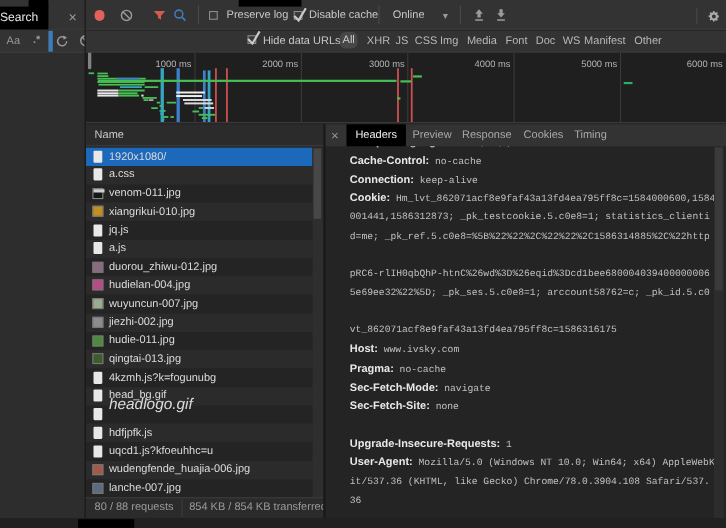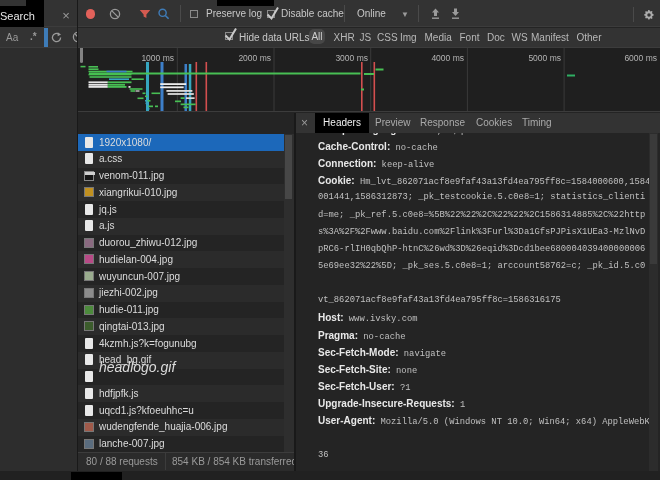--- a/index.html
+++ b/index.html
@@ -181,20 +181,21 @@
         <rect x="70.5" y="57.5" width="4.5" height="1.7" fill="#48bf54"></rect>
         <rect x="77" y="57.5" width="3" height="1.7" fill="#48bf54"></rect>
         <rect x="105.5" y="58.5" width="5" height="1.7" fill="#48bf54"></rect>
         <rect x="69" y="60" width="2.5" height="1.7" fill="#36a6c0"></rect>
       </g>
     </svg>
   </div>
 
   <div class="abs" style="left:80px;top:48px;width:2.5px;height:15px;background:#828282;border-radius:0 0 2px 2px;"></div>
 
+  <div class="abs" style="left:78px;top:113px;width:216px;height:20px;background:#2b2b2b;border-bottom:1px solid #3c3c3c;color:#cccccc;font-size:10px;line-height:19px;padding-left:8px;">Name</div>
   <div id="rows" class="abs" style="left:78px;top:134px;width:216px;height:318px;overflow:hidden;">
       <div style="position:absolute;left:0;top:0.00px;width:206px;height:16.75px;background:#1c68ba;"></div>
       <div style="position:absolute;left:7px;top:2.5px;width:8px;height:11px;background:#e8e8e8;border-radius:1px;"></div>
       <div style="position:absolute;left:21px;top:2.5px;color:#dcdcdc;font-size:10px;white-space:nowrap;">1920x1080/</div>
       <div style="position:absolute;left:0;top:16.75px;width:206px;height:16.75px;background:#2b2b2b;"></div>
       <div style="position:absolute;left:7px;top:19.25px;width:8px;height:11px;background:#e8e8e8;border-radius:1px;"></div>
       <div style="position:absolute;left:21px;top:19.25px;color:#dcdcdc;font-size:10px;white-space:nowrap;">a.css</div>
       <div style="position:absolute;left:0;top:33.50px;width:206px;height:16.75px;background:#242424;"></div>
       <div style="position:absolute;left:6px;top:36.5px;width:10px;height:10px;border:1px solid #888;background:#161616;">
         <div style="position:absolute;left:0;top:0;width:10px;height:3px;background:#cfcfcf;"></div>
@@ -269,31 +270,30 @@
   <div class="abs" style="left:420px;top:117px;color:#aaaaaa;font-size:10px;">Response</div>
   <div class="abs" style="left:476px;top:117px;color:#aaaaaa;font-size:10px;">Cookies</div>
   <div class="abs" style="left:522px;top:117px;color:#aaaaaa;font-size:10px;">Timing</div>
   <div id="hdrclip" class="abs" style="left:296px;top:133px;width:354px;height:338px;overflow:hidden;">
       <div class="mono" style="position:absolute;left:22px;top:-12.20px;height:17px;line-height:17px;font-size:8.8px;color:#c0c0c0;white-space:pre;"><b style="font-family:'Liberation Sans';font-size:10px;color:#e8e8e8;">Accept-Language:</b> zh-CN,zh;q=0.9</div>
       <div class="mono" style="position:absolute;left:22px;top:4.95px;height:17px;line-height:17px;font-size:8.8px;color:#c0c0c0;white-space:pre;"><b style="font-family:'Liberation Sans';font-size:10px;color:#e8e8e8;">Cache-Control:</b> no-cache</div>
       <div class="mono" style="position:absolute;left:22px;top:22.10px;height:17px;line-height:17px;font-size:8.8px;color:#c0c0c0;white-space:pre;"><b style="font-family:'Liberation Sans';font-size:10px;color:#e8e8e8;">Connection:</b> keep-alive</div>
       <div class="mono" style="position:absolute;left:22px;top:39.25px;height:17px;line-height:17px;font-size:8.8px;color:#c0c0c0;white-space:pre;"><b style="font-family:'Liberation Sans';font-size:10px;color:#e8e8e8;">Cookie:</b> Hm_lvt_862071acf8e9faf43a13fd4ea795ff8c=1584000600,1584</div>
       <div class="mono" style="position:absolute;left:22px;top:56.40px;height:17px;line-height:17px;font-size:8.8px;color:#c0c0c0;white-space:pre;">001441,1586312873; _pk_testcookie.5.c0e8=1; statistics_clienti</div>
       <div class="mono" style="position:absolute;left:22px;top:73.55px;height:17px;line-height:17px;font-size:8.8px;color:#c0c0c0;white-space:pre;">d=me; _pk_ref.5.c0e8=%5B%22%22%2C%22%22%2C1586314885%2C%22http</div>
-      <div class="mono" style="position:absolute;left:22px;top:90.70px;height:17px;line-height:17px;font-size:8.8px;color:#c0c0c0;white-space:pre;">s%3A%2F%2Fwww.baidu.com%2Flink%3Furl%3Da1GfsPJPisX1UEa3-MzlNvD</div>
       <div class="mono" style="position:absolute;left:22px;top:107.85px;height:17px;line-height:17px;font-size:8.8px;color:#c0c0c0;white-space:pre;">pRC6-rlIH0qbQhP-htnC%26wd%3D%26eqid%3Dcd1bee680004039400000006</div>
       <div class="mono" style="position:absolute;left:22px;top:125.00px;height:17px;line-height:17px;font-size:8.8px;color:#c0c0c0;white-space:pre;">5e69ee32%22%5D; _pk_ses.5.c0e8=1; arccount58762=c; _pk_id.5.c0</div>
       <div class="mono" style="position:absolute;left:22px;top:159.30px;height:17px;line-height:17px;font-size:8.8px;color:#c0c0c0;white-space:pre;">vt_862071acf8e9faf43a13fd4ea795ff8c=1586316175</div>
       <div class="mono" style="position:absolute;left:22px;top:176.45px;height:17px;line-height:17px;font-size:8.8px;color:#c0c0c0;white-space:pre;"><b style="font-family:'Liberation Sans';font-size:10px;color:#e8e8e8;">Host:</b> www.ivsky.com</div>
       <div class="mono" style="position:absolute;left:22px;top:193.60px;height:17px;line-height:17px;font-size:8.8px;color:#c0c0c0;white-space:pre;"><b style="font-family:'Liberation Sans';font-size:10px;color:#e8e8e8;">Pragma:</b> no-cache</div>
       <div class="mono" style="position:absolute;left:22px;top:227.90px;height:17px;line-height:17px;font-size:8.8px;color:#c0c0c0;white-space:pre;"><b style="font-family:'Liberation Sans';font-size:10px;color:#e8e8e8;">Sec-Fetch-Site:</b> none</div>
       <div class="mono" style="position:absolute;left:22px;top:210.75px;height:17px;line-height:17px;font-size:8.8px;color:#c0c0c0;white-space:pre;"><b style="font-family:'Liberation Sans';font-size:10px;color:#e8e8e8;">Sec-Fetch-Mode:</b> navigate</div>
-      <div class="mono" style="position:absolute;left:22px;top:245.05px;height:17px;line-height:17px;font-size:8.8px;color:#c0c0c0;white-space:pre;"><b style="font-family:'Liberation Sans';font-size:10px;color:#e8e8e8;">Sec-Fetch-User:</b> ?1</div>
       <div class="mono" style="position:absolute;left:22px;top:262.20px;height:17px;line-height:17px;font-size:8.8px;color:#c0c0c0;white-space:pre;"><b style="font-family:'Liberation Sans';font-size:10px;color:#e8e8e8;">Upgrade-Insecure-Requests:</b> 1</div>
       <div class="mono" style="position:absolute;left:22px;top:279.35px;height:17px;line-height:17px;font-size:8.8px;color:#c0c0c0;white-space:pre;"><b style="font-family:'Liberation Sans';font-size:10px;color:#e8e8e8;">User-Agent:</b> Mozilla/5.0 (Windows NT 10.0; Win64; x64) AppleWebK</div>
+      <div class="mono" style="position:absolute;left:22px;top:296.50px;height:17px;line-height:17px;font-size:8.8px;color:#c0c0c0;white-space:pre;">it/537.36 (KHTML, like Gecko) Chrome/78.0.3904.108 Safari/537.</div>
       <div class="mono" style="position:absolute;left:22px;top:313.65px;height:17px;line-height:17px;font-size:8.8px;color:#c0c0c0;white-space:pre;">36</div>
     </div>
 
   <div class="abs" style="left:649px;top:133px;width:9px;height:338px;background:#2c2c2c;"></div>
   <div class="abs" style="left:650px;top:134px;width:7px;height:130px;background:#3a3a3a;"></div>
 
   <div class="abs" style="left:0;top:471px;width:660px;height:9px;background:#212121;"></div>
   <div class="abs" style="left:71px;top:472px;width:51px;height:8px;background:#000;"></div>
 
 </div>

